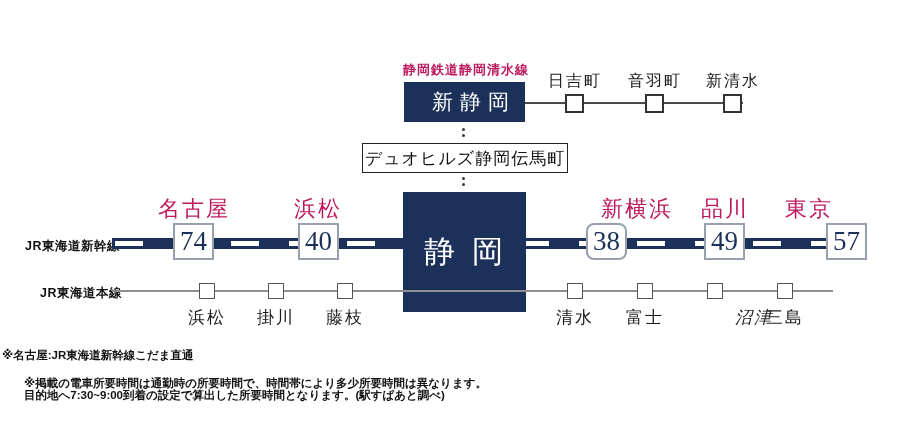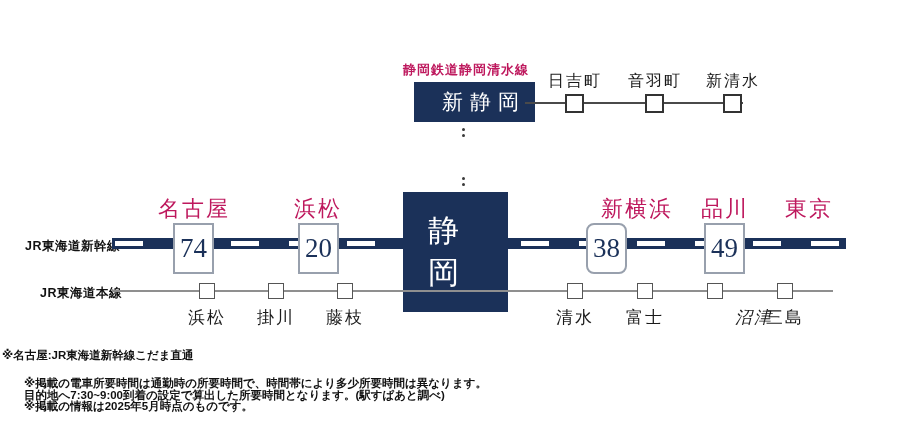--- a/index.html
+++ b/index.html
@@ -7,21 +7,21 @@
     position:relative;width:898px;height:425px;background:#ffffff;overflow:hidden;
     font-family:"Liberation Serif","DejaVu Serif",serif;color:#1a1a1a;
   }
   
   .abs{position:absolute;}
   .nowrap{white-space:nowrap;}
   .cx{transform:translateX(-50%);}
   
   .shizu-line-label{left:403px;top:61px;font-size:13px;font-weight:700;letter-spacing:1px;color:#be185d;}
   .shin-shizuoka-box{
-    left:414px;top:82px;width:121px;height:40px;background:#1b3159;
+    left:404px;top:82px;width:121px;height:40px;background:#1b3159;
     display:flex;align-items:center;justify-content:center;
     color:#fff;font-size:21px;letter-spacing:7px;padding-left:19px;box-sizing:border-box;
   }
   .shizu-rail{left:525px;top:102px;width:218px;height:2px;background:#4a4a4a;}
   .sq-dark{width:15px;height:15px;background:#fff;border:2px solid #333;top:94px;}
   .st-label-top{top:71px;font-size:16px;letter-spacing:2px;color:#1a1a1a;font-family:Liberation Serif, serif;}
   
   .dot{width:3px;height:3px;background:#3a3a3a;border-radius:50%;left:462px;}
   .property-box{
     left:362px;top:143px;width:206px;height:30px;background:#fff;border:1px solid #222;
@@ -32,27 +32,27 @@
   .jr-line-label{font-size:12.5px;font-weight:700;color:#111;
     font-family:"Liberation Sans","DejaVu Sans",sans-serif;letter-spacing:0.5px;}
   .shinkansen-label{left:25px;top:238px;}
   .local-label{left:40px;top:285px;}
   .shink-band{left:112px;top:238px;width:734px;height:11px;background:#1b3159;}
   .shink-band .dashes{
     position:absolute;left:3px;right:3px;top:3px;height:5px;
     background:repeating-linear-gradient(90deg,#ffffff 0 28px,rgba(0,0,0,0) 28px 58px);
   }
   .hub-box{
-    left:403px;top:192px;width:105px;height:120px;background:#1b3159;
+    left:403px;top:192px;width:123px;height:120px;background:#1b3159;
     display:flex;align-items:center;justify-content:center;
-    color:#fff;font-size:31px;letter-spacing:17px;padding-left:25px;box-sizing:border-box;
+    color:#fff;font-size:31px;letter-spacing:17px;padding-left:15px;box-sizing:border-box;
   }
   .shink-name{top:194px;font-size:22px;letter-spacing:2px;color:#be185d;}
   .min-box{
-    top:223px;width:41px;height:51px;background:#fff;border:2px solid #98a0ad;box-sizing:border-box;
+    top:223px;width:41px;height:37px;background:#fff;border:2px solid #98a0ad;box-sizing:border-box;
     display:flex;align-items:center;justify-content:center;
     font-size:27px;color:#1b3159;
   }
   
   .local-rail{left:112px;top:290px;width:721px;height:2px;background:#8f8f8f;}
   .sq-gray{width:14px;height:14px;background:#fff;border:1.5px solid #555;top:283px;}
   .local-name{top:306px;font-size:17px;letter-spacing:2px;color:#1a1a1a;}
   
   .notes{
     left:2px;font-family:"Liberation Sans","DejaVu Sans",sans-serif;
@@ -73,45 +73,51 @@
   <div class="abs shizu-rail"></div>
   <div class="abs sq-dark" style="left:565px;"></div>
   <div class="abs sq-dark" style="left:645px;"></div>
   <div class="abs sq-dark" style="left:723px;"></div>
   <div class="abs cx nowrap st-label-top" style="left:575px;">日吉町</div>
   <div class="abs cx nowrap st-label-top" style="left:655px;">音羽町</div>
   <div class="abs cx nowrap st-label-top" style="left:733px;">新清水</div>
 
   <div class="abs dot" style="top:128px;"></div>
   <div class="abs dot" style="top:134px;"></div>
+  <div class="abs property-box">
+    <span class="nowrap">デュオヒルズ静岡伝馬町</span>
+  </div>
   <div class="abs dot" style="top:177px;"></div>
   <div class="abs dot" style="top:183px;"></div>
 
   <div class="abs nowrap jr-line-label shinkansen-label">JR東海道新幹線</div>
   <div class="abs shink-band">
       <div class="dashes"></div>
     </div>
 
   <div class="abs cx nowrap shink-name" style="left:194px;">名古屋</div>
   <div class="abs cx nowrap shink-name" style="left:318px;">浜松</div>
   <div class="abs cx nowrap shink-name" style="left:606px;margin-left:31px;">新横浜</div>
   <div class="abs cx nowrap shink-name" style="left:725px;">品川</div>
   <div class="abs cx nowrap shink-name" style="left:809px;">東京</div>
 
   <div class="abs min-box" style="left:173px;">
       <span>74</span>
     </div>
   <div class="abs min-box" style="left:298px;">
-      <span>20</span>
+      <span>40</span>
     </div>
   <div class="abs min-box" style="left:586px;border-radius:8px;">
       <span>38</span>
     </div>
   <div class="abs min-box" style="left:704px;">
       <span>49</span>
+    </div>
+  <div class="abs min-box" style="left:826px;">
+      <span>57</span>
     </div>
 
   <div class="abs hub-box">
     <span>静岡</span>
   </div>
 
   <div class="abs nowrap jr-line-label local-label">JR東海道本線</div>
   <div class="abs local-rail"></div>
 
   <div class="abs sq-gray" style="left:199px;"></div>
@@ -129,16 +135,15 @@
   <div class="abs cx nowrap local-name" style="left:645px;">富士</div>
   <div class="abs cx nowrap local-name" style="left:754px;font-style:italic;">沼津</div>
   <div class="abs cx nowrap local-name" style="left:785px;">三島</div>
 
   <div class="abs notes notes-a">
     <div>※名古屋:JR東海道新幹線こだま直通</div>
   </div>
   <div class="abs notes notes-b">
     <div>※掲載の電車所要時間は通勤時の所要時間で、時間帯により多少所要時間は異なります。</div>
     <div>目的地へ7:30~9:00到着の設定で算出した所要時間となります。(駅すぱあと調べ)</div>
-    <div>※掲載の情報は2025年5月時点のものです。</div>
   </div>
 
 </div>
 
 </body></html>

